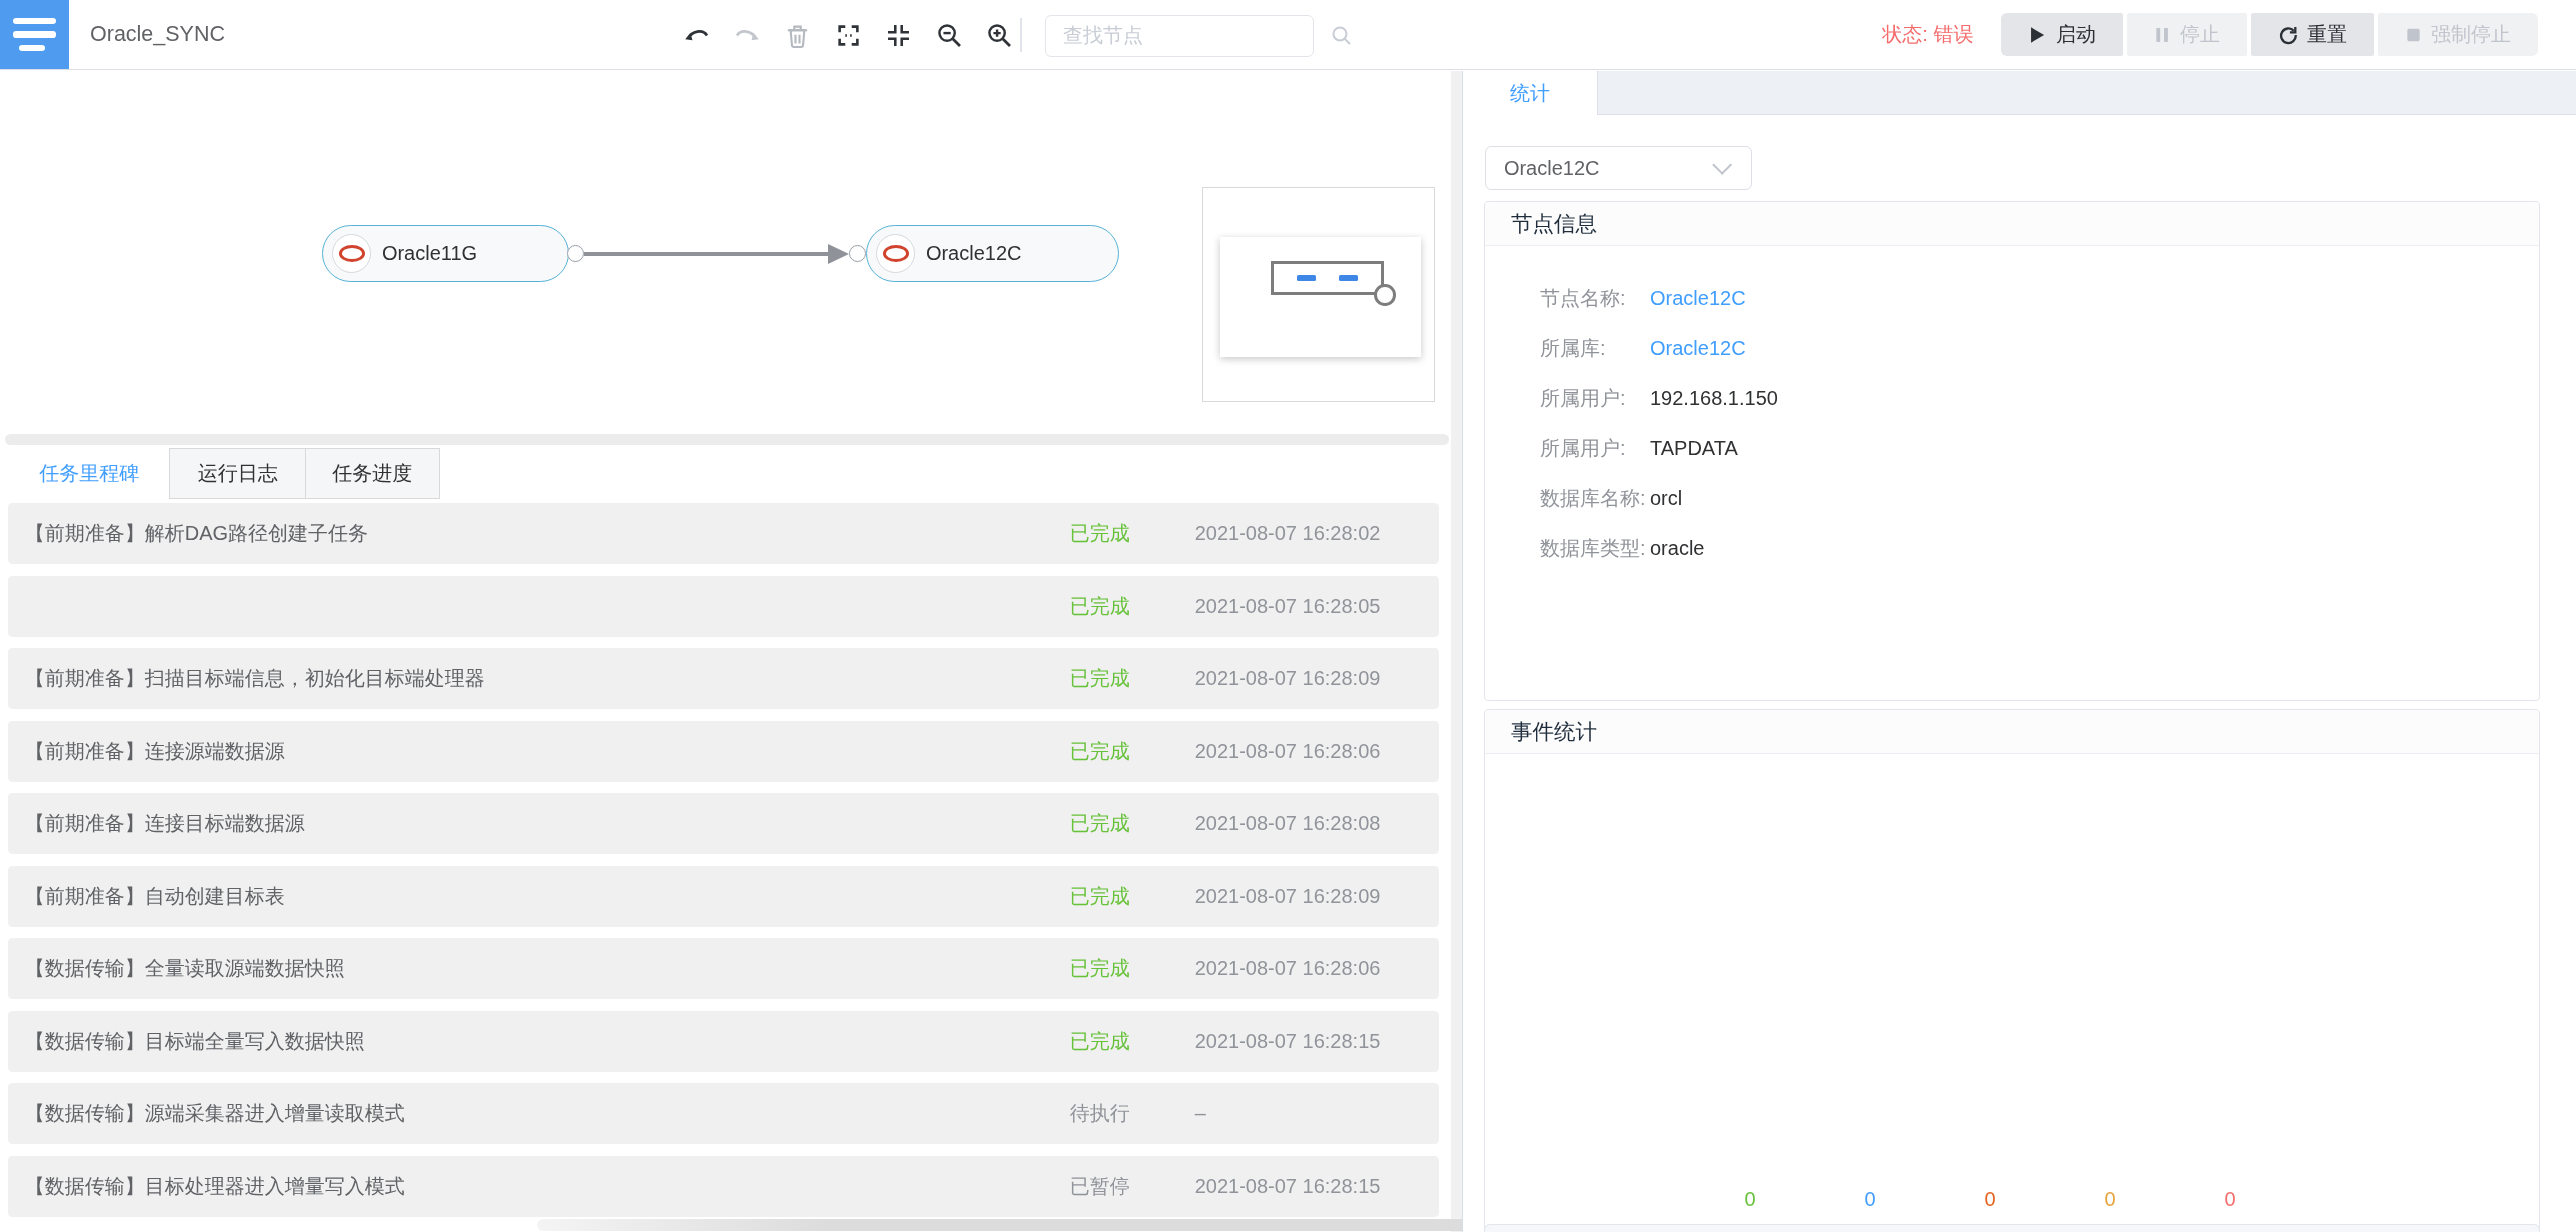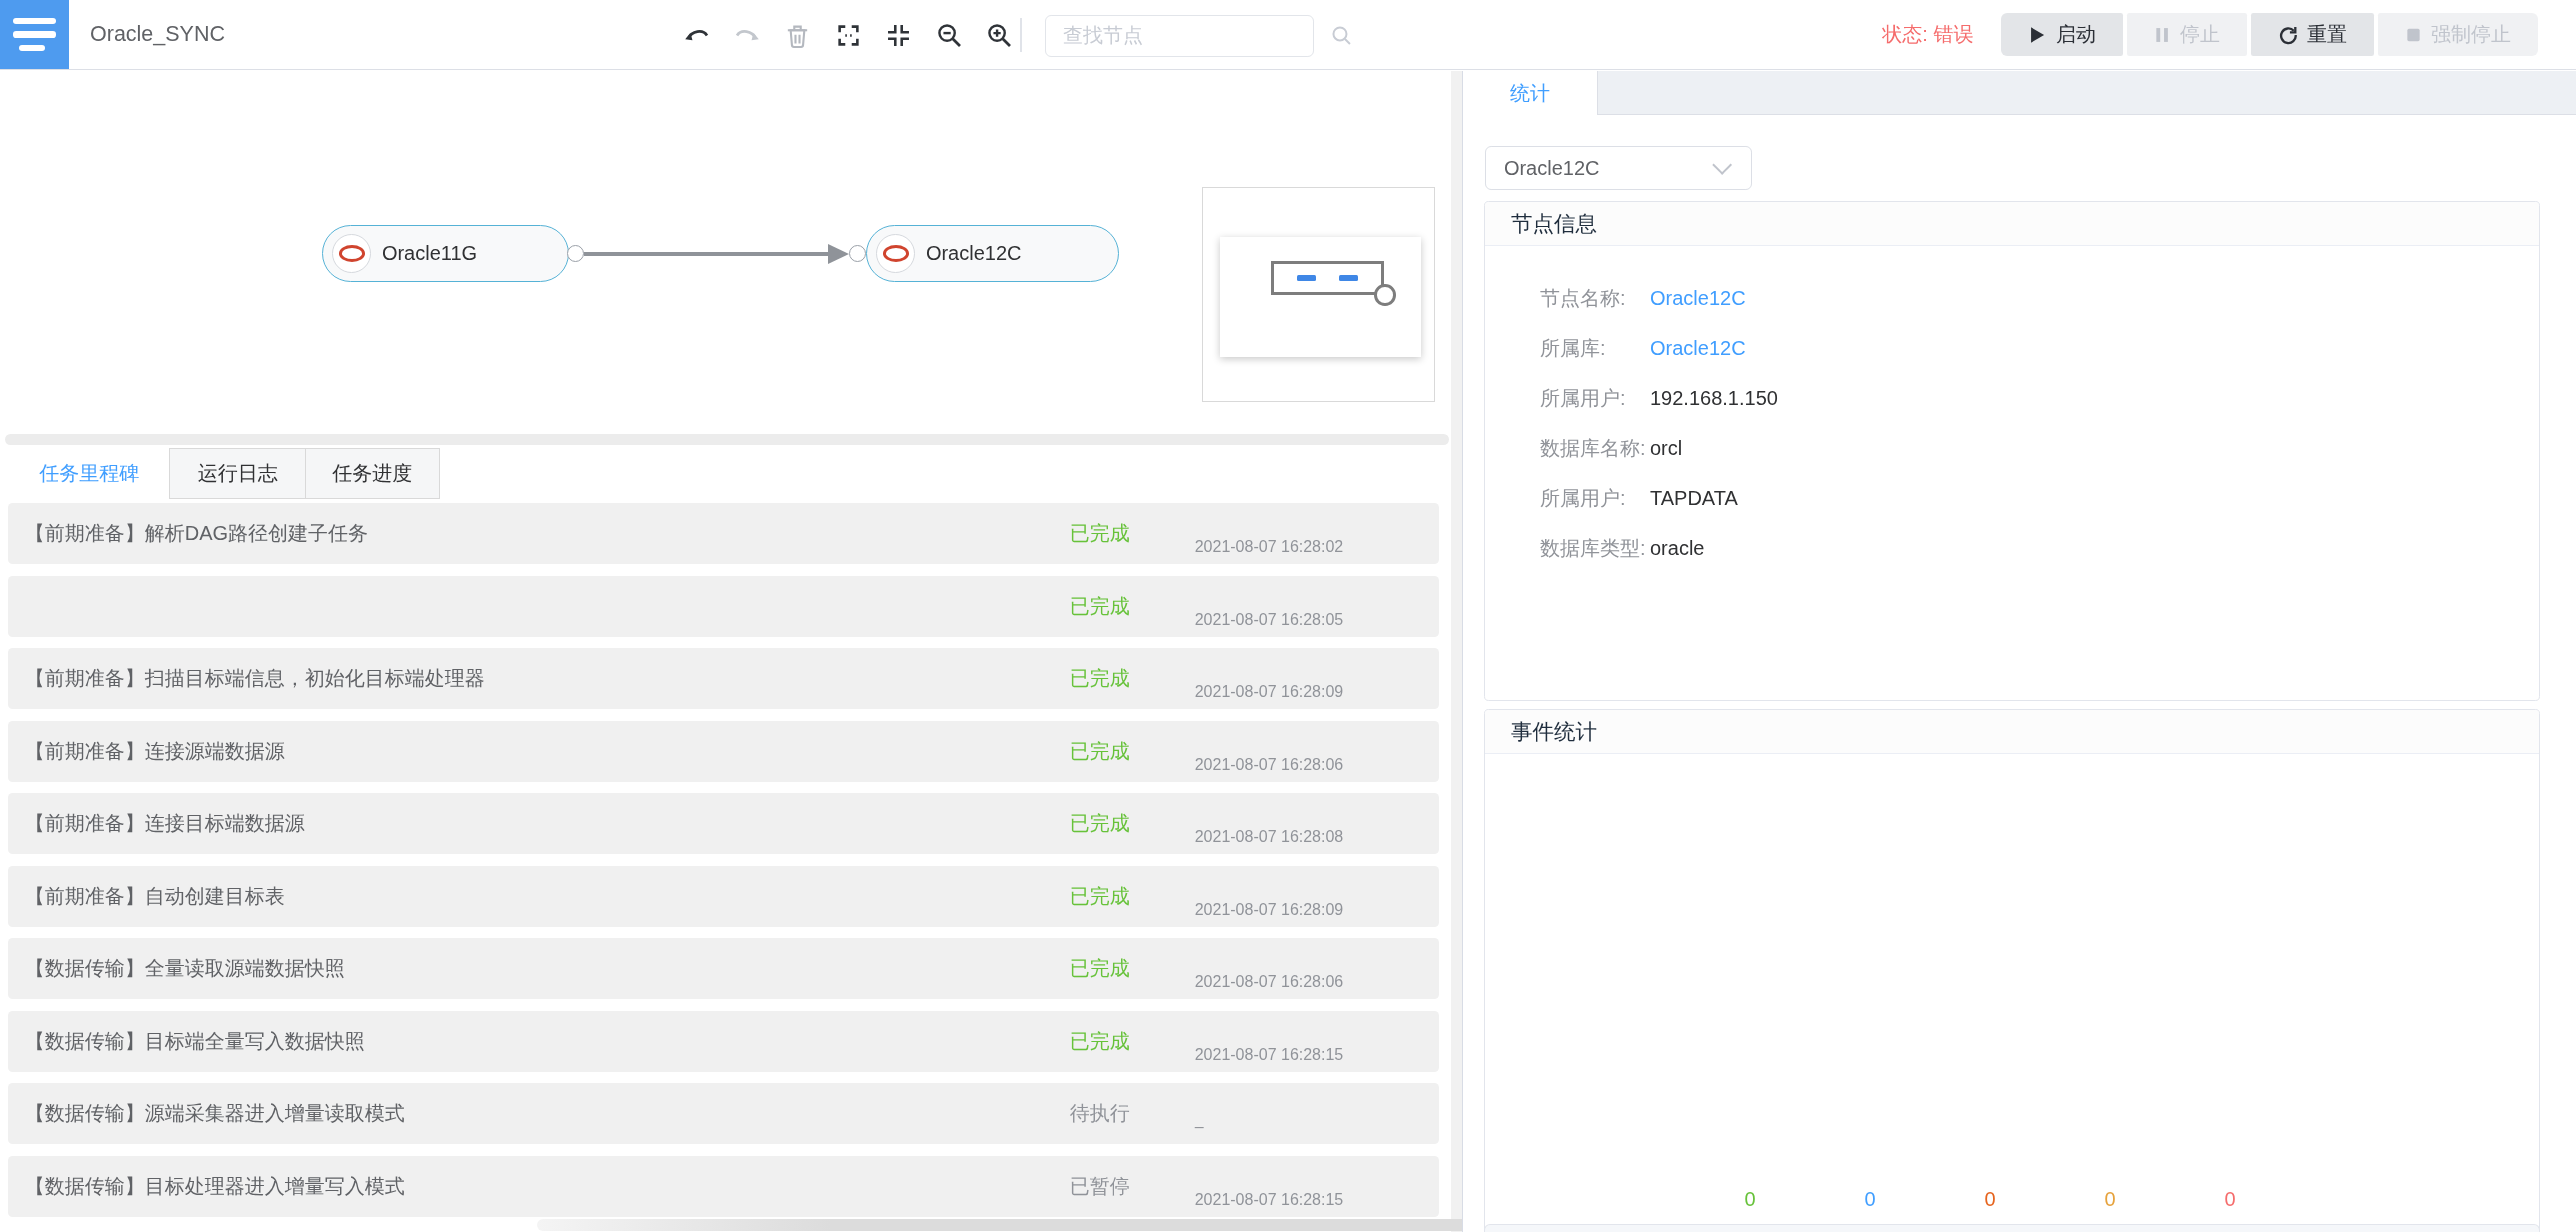--- a/index.html
+++ b/index.html
@@ -59,21 +59,21 @@
   .btab.active{background:#fff;color:#409EFF;border-bottom-color:#fff;border-top-color:#fff;border-left-color:#fff;}
   .btab-1{width:163px;}.btab-2{width:137px;}.btab-3{width:135px;}
 
   
   .milestone-list{position:absolute;left:7.7px;top:503px;width:1431px;}
   .m-row{position:relative;height:61px;margin-bottom:11.5px;background:#f0f0f0;border-radius:4.6px;}
   .m-text{position:absolute;left:17px;top:0;line-height:61px;font-size:20px;color:#606266;white-space:nowrap;}
   .m-status{position:absolute;left:1062px;top:0;line-height:61px;font-size:20px;}
   .m-status.success{color:#67C23A;}
   .m-status.info{color:#909399;}
-  .m-time{position:absolute;left:1187px;top:13px;line-height:61px;font-size:16px;color:#909399;white-space:nowrap;}
+  .m-time{position:absolute;left:1187px;top:0;line-height:61px;font-size:20px;color:#909399;white-space:nowrap;}
   .h-scrollbar{position:absolute;left:537px;top:1219px;width:978px;height:12.3px;border-radius:6.1px;background:linear-gradient(to right,#f4f4f4,#dcdcdc 30%,#dcdcdc);}
 
   
   .right-panel{position:absolute;left:1462px;top:71px;width:1114px;height:1162px;background:#fff;border-left:1.5px solid #d8dce5;box-sizing:border-box;}
   .rp-tabbar{position:absolute;left:0;top:0;width:100%;height:44px;background:#edf0f4;border-bottom:1.5px solid #dcdfe6;box-sizing:border-box;}
   .rp-tab{position:absolute;left:0;top:0;width:135px;height:44px;background:#fff;color:#409EFF;font-size:20px;display:flex;align-items:center;justify-content:center;border-right:1.5px solid #dcdfe6;box-sizing:border-box;cursor:pointer;}
   .node-select{position:absolute;left:21.5px;top:75px;width:267px;height:44px;border:1.5px solid #dcdfe6;border-radius:6.1px;background:#fff;display:flex;align-items:center;cursor:pointer;box-sizing:border-box;}
   .node-select .sel-text{font-size:20px;color:#606266;padding-left:18.4px;flex:1;}
   .chevron-down{width:12.3px;height:12.3px;border-right:2.3px solid #c0c4cc;border-bottom:2.3px solid #c0c4cc;transform:rotate(45deg);margin-right:21.5px;margin-top:-6.1px;}
   .card{position:absolute;left:21px;width:1056px;background:#fff;border:1.5px solid #e2e5ec;border-radius:4.6px;box-sizing:border-box;}
@@ -325,27 +325,27 @@
         <span class="field-label">所属库:</span>
         <span class="field-value link">Oracle12C</span>
       </div>
 
       <div class="field-row">
         <span class="field-label">所属用户:</span>
         <span class="field-value">192.168.1.150</span>
       </div>
 
       <div class="field-row">
+        <span class="field-label">所属用户:</span>
+        <span class="field-value">TAPDATA</span>
+      </div>
+
+      <div class="field-row">
         <span class="field-label">数据库名称:</span>
         <span class="field-value">orcl</span>
-      </div>
-
-      <div class="field-row">
-        <span class="field-label">所属用户:</span>
-        <span class="field-value">TAPDATA</span>
       </div>
 
       <div class="field-row">
         <span class="field-label">数据库类型:</span>
         <span class="field-value">oracle</span>
       </div>
     </div>
     </div>
 
     <div class="card card-event-stats">

